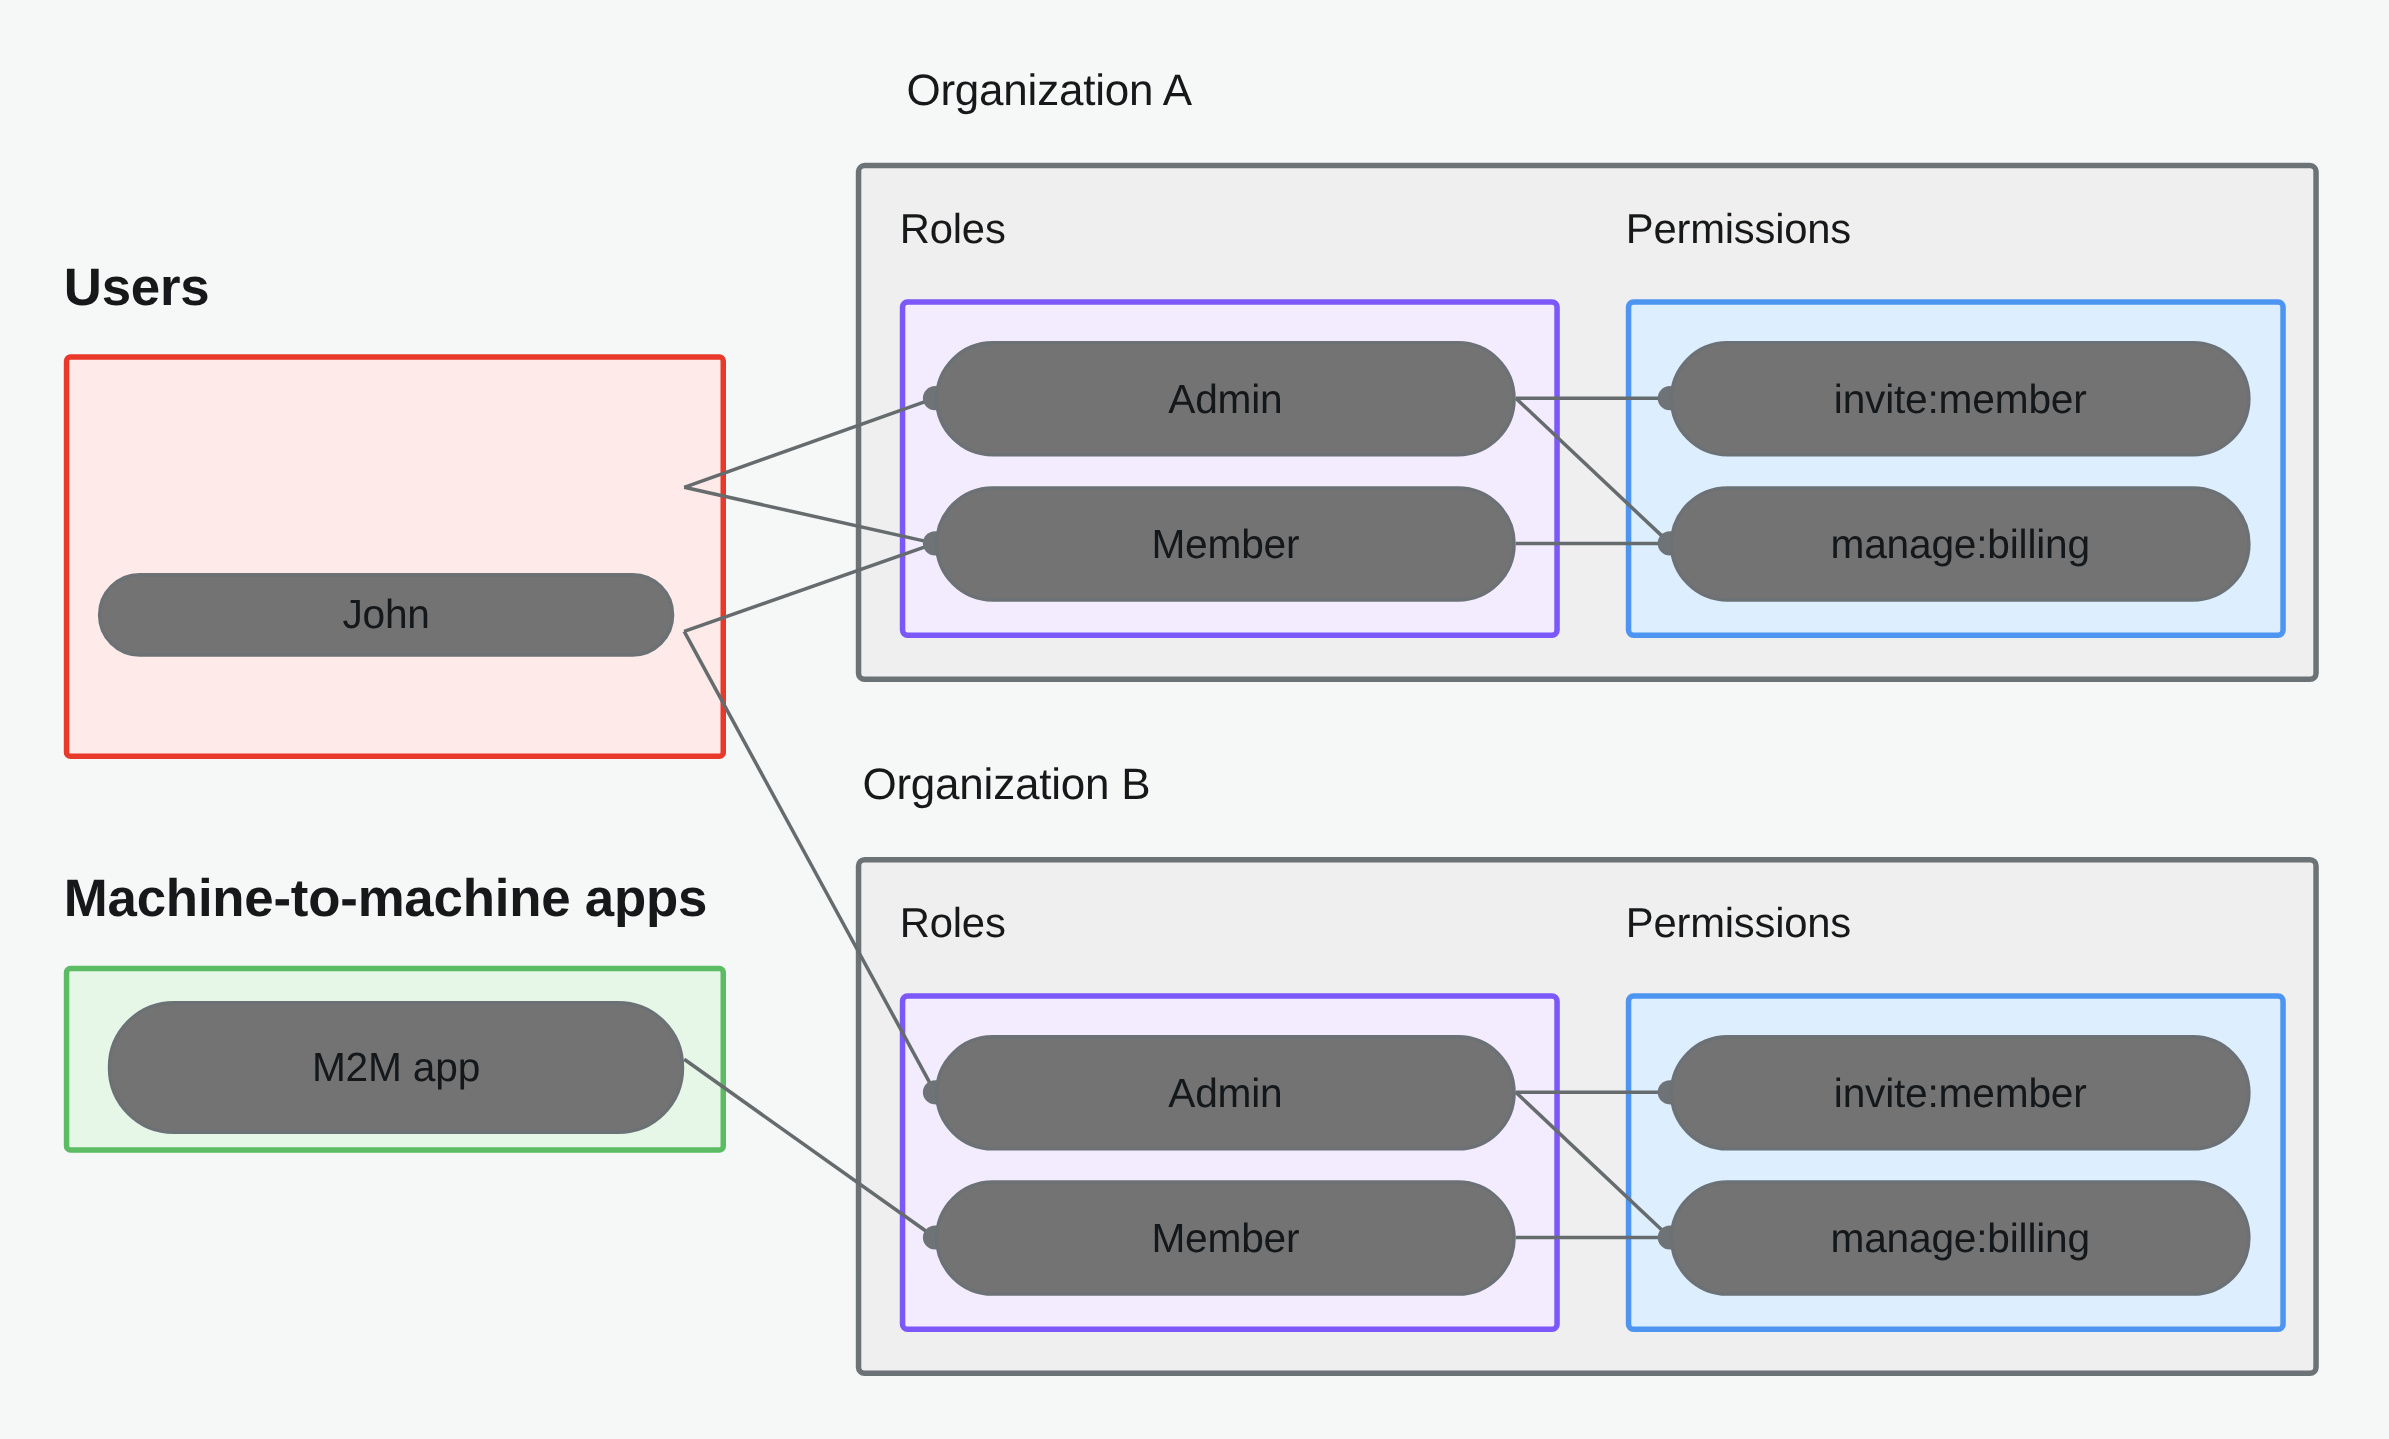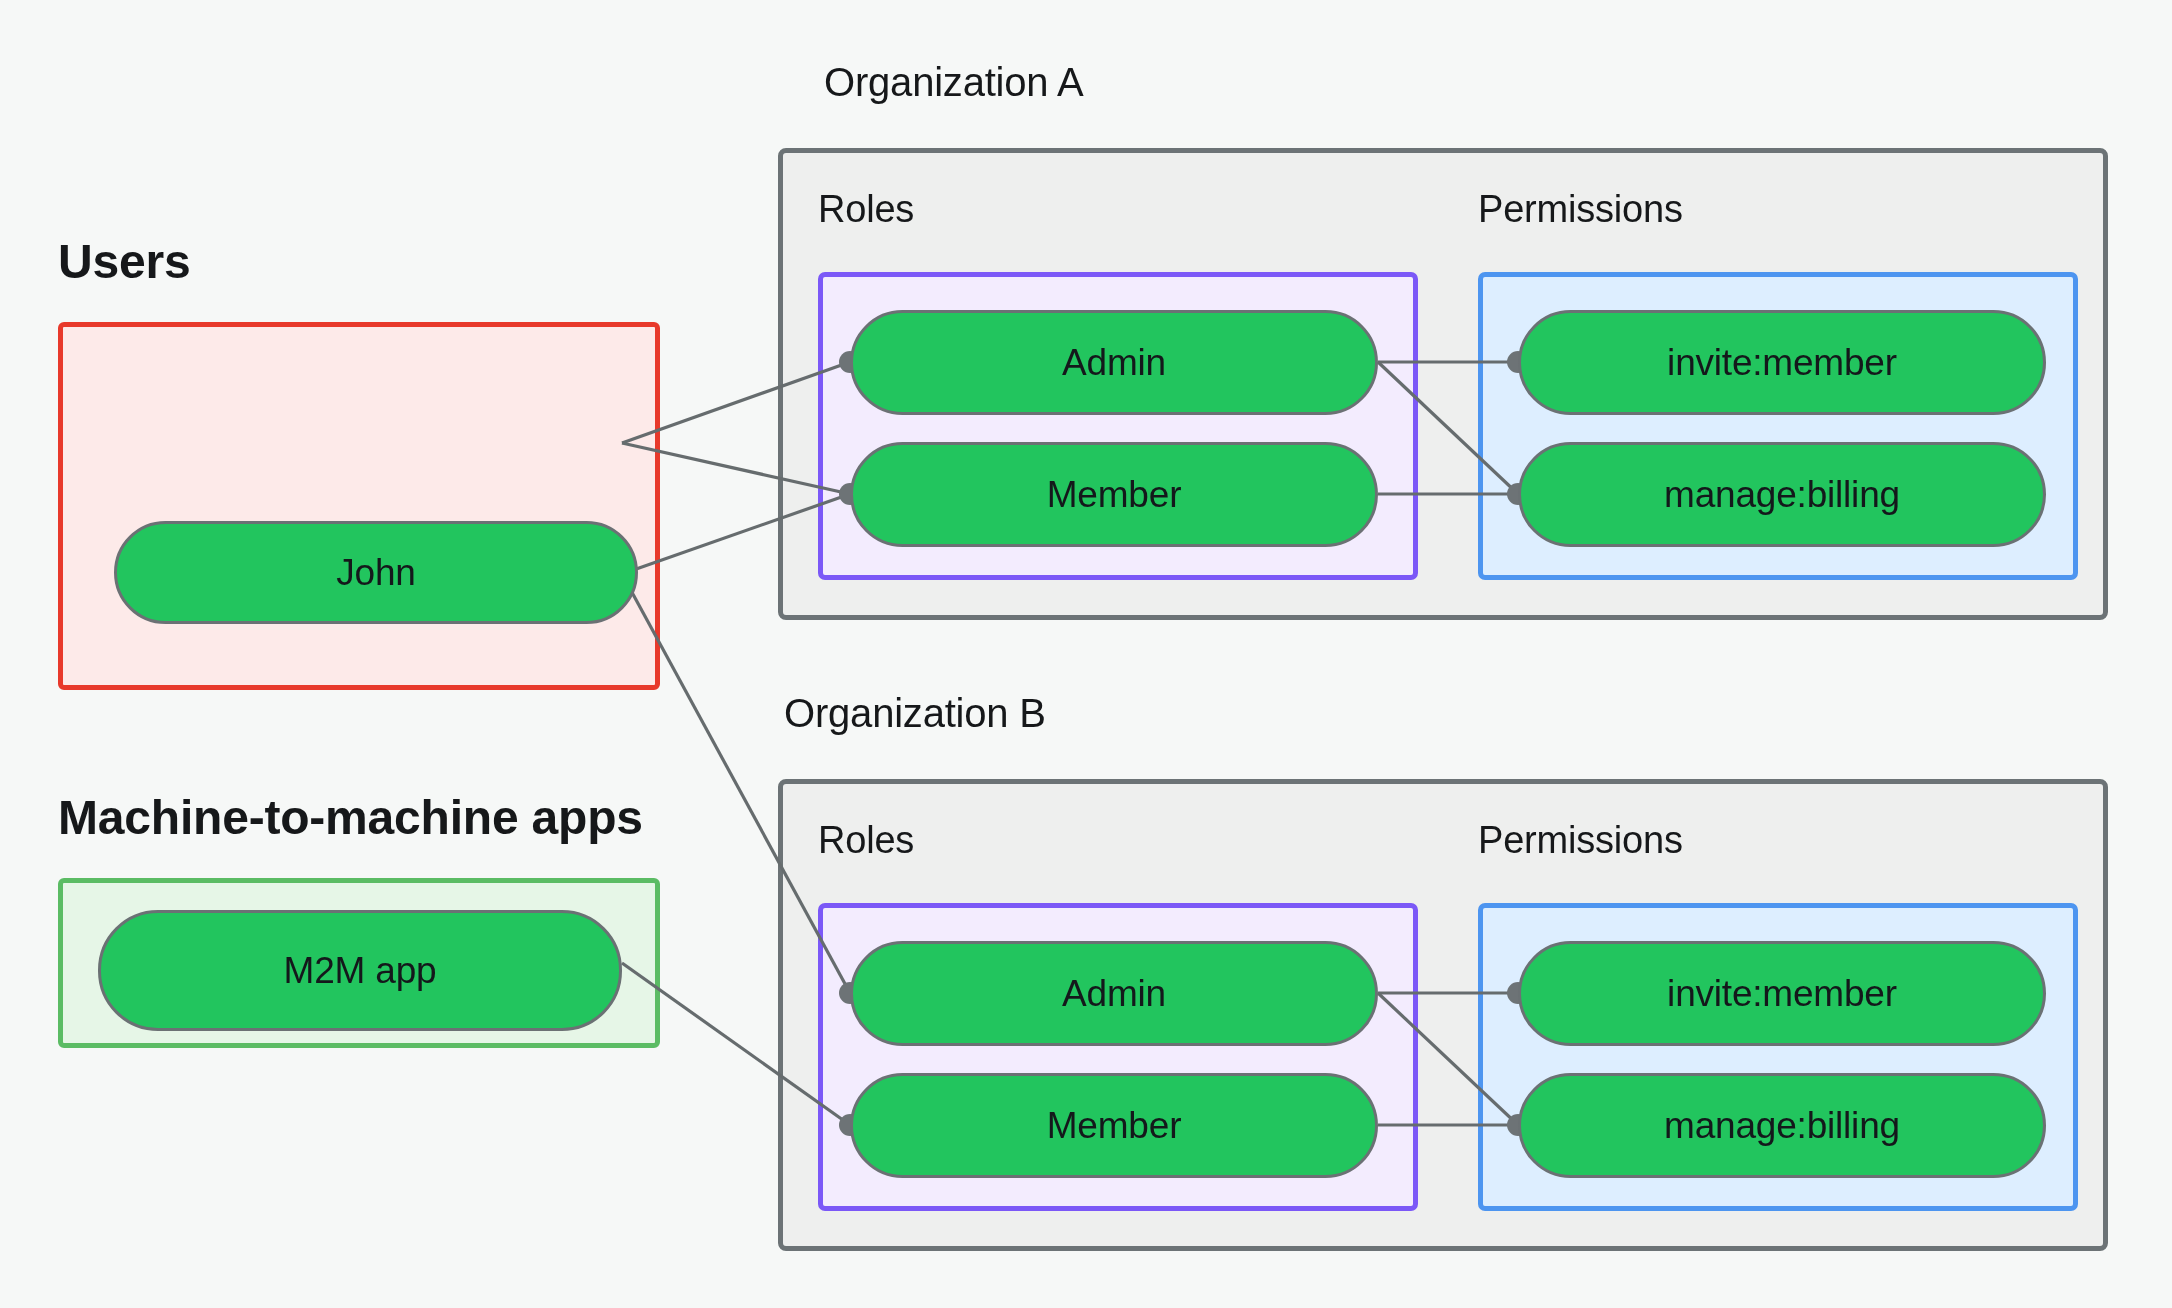--- a/index.html
+++ b/index.html
@@ -86,21 +86,21 @@
   .box-perms {
     background: #ddeeff;
     border: 5px solid #4d95f0;
     border-radius: 7px;
   }
 
   
   .node {
     position: absolute;
     box-sizing: border-box;
-    background: #22c55e;
+    background: #737373;
     border: 3.5px solid #6b7174;
     border-radius: 60px;
     display: flex;
     align-items: center;
     justify-content: center;
     font-size: 37px;
     font-weight: 400;
     color: #14181b;
     letter-spacing: -0.2px;
     z-index: 8;
@@ -144,21 +144,21 @@
     <circle class="edge-dot" cx="850" cy="1125" r="11"></circle>
     <circle class="edge-dot" cx="1518" cy="993" r="11"></circle>
     <circle class="edge-dot" cx="1518" cy="1125" r="11"></circle>
   </svg>
 
   <div class="group-title" style="left:58px; top:234px;">Users</div>
 
   <div class="box box-users" style="left:58px; top:322px; width:602px; height:368px;"></div>
 
 
-  <div class="node" style="left:114px; top:521px; width:524px; height:103px;">John</div>
+  <div class="node" style="left:89px; top:521px; width:524px; height:76px;">John</div>
 
   <div class="group-title" style="left:58px; top:790px;">Machine-to-machine apps</div>
 
   <div class="box box-m2m" style="left:58px; top:878px; width:602px; height:170px;"></div>
 
   <div class="node" style="left:98px; top:910px; width:524px; height:121px;text-align:center;">M2M app</div>
 
   <div class="org-title" style="left:778px; top:60px;">Organization A</div>
 
   <div class="box box-org" style="left:778px; top:148px; width:1330px; height:472px;"></div>

